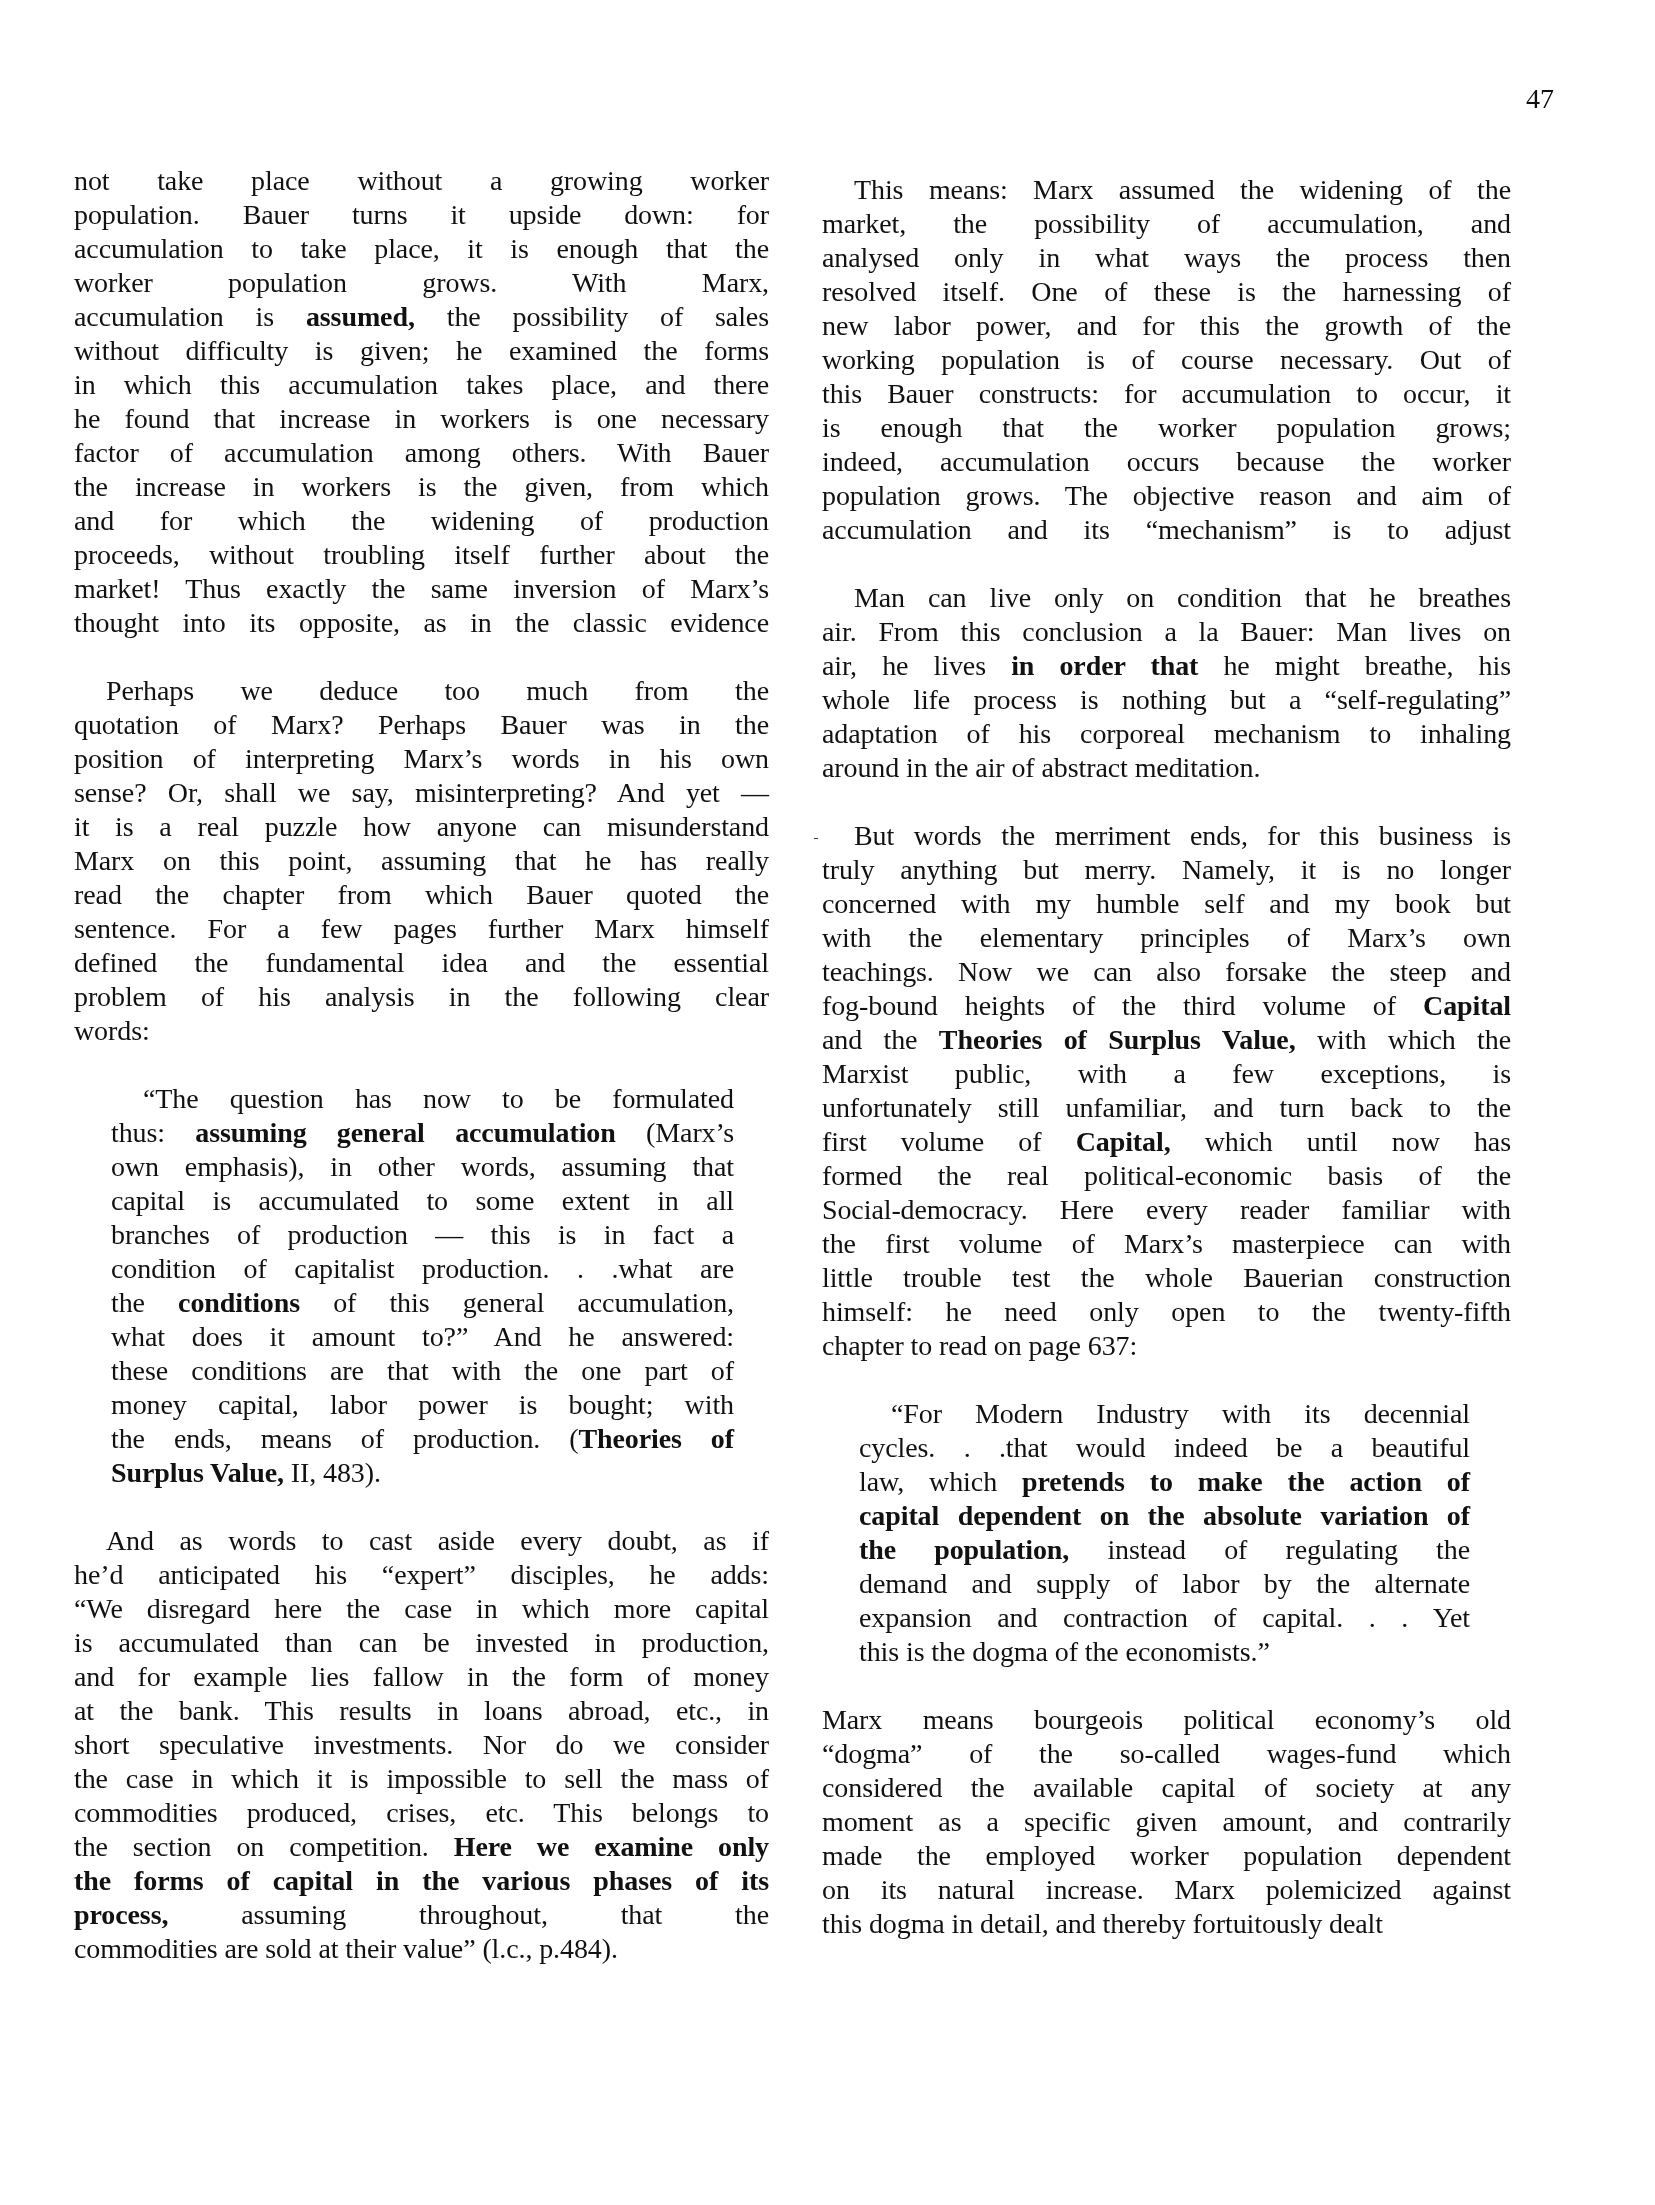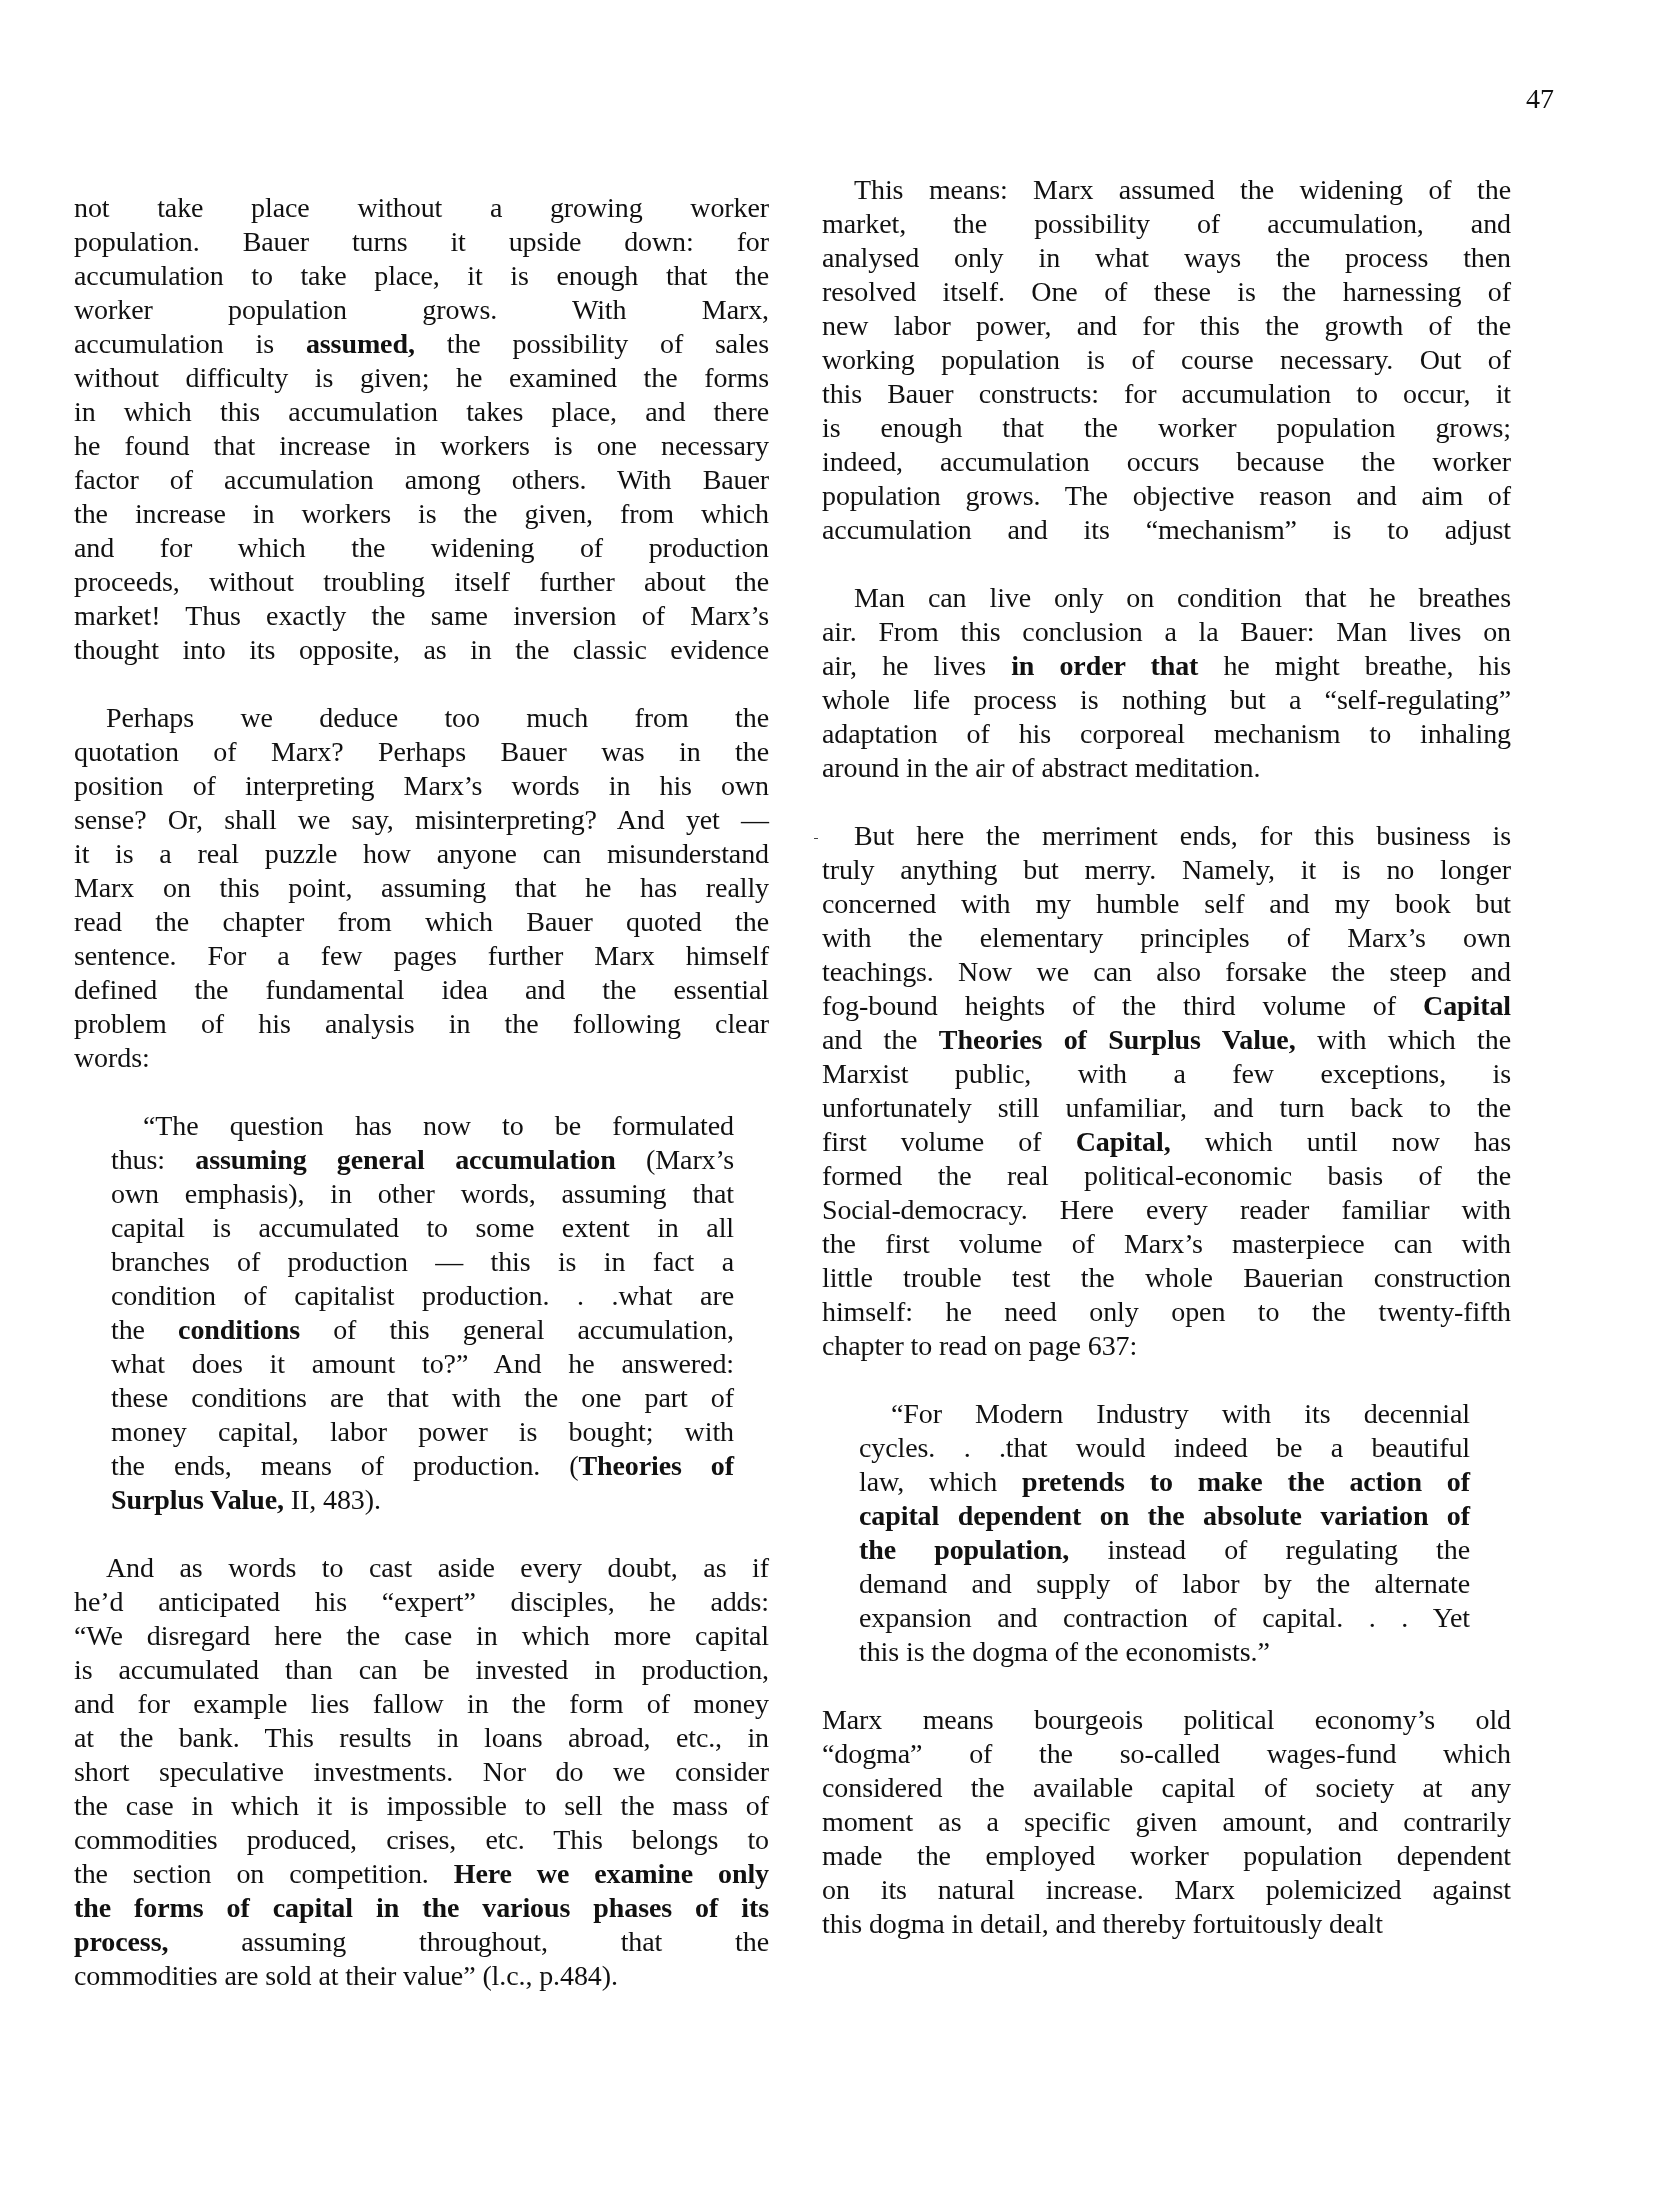--- a/index.html
+++ b/index.html
@@ -1,20 +1,20 @@
 <!DOCTYPE html>
 <html style="font-size:11px"><head>
 <meta charset="utf-8">
 <style>
   html, body { margin: 0; padding: 0; background: #ffffff; }
   body { width: 1656px; height: 2205px; position: relative; overflow: hidden; }
   .page { position: absolute; left: 0; top: 0; width: 1656px; height: 2205px; background: #fff; color: #111; font-family: "Liberation Serif", "DejaVu Serif", serif; padding-left: 40px; }
   .page-number { position: absolute; top: 82px; right: 142px; font-size: 28px; line-height: 33px; }
   .col { position: absolute; }
-  .col-left { left: 74px; top: 191px; width: 695px; font-family: Liberation Serif, serif; }
+  .col-left { left: 74px; top: 164px; width: 695px; font-family: Liberation Serif, serif; }
   .col-right { left: 822px; top: 173px; width: 689px; }
   .para { margin: 0; }
   .line { display: block; height: 34px; line-height: 34px; font-size: 28px; white-space: nowrap; text-align: justify; text-align-last: justify; letter-spacing: -0.1px; }
   .line.last { text-align-last: left; }
   .indent-first > .line:first-child { padding-left: 32px; }
   .gap { height: 34px; }
   .quote { padding-left: 37px; padding-right: 35px; }
   .quote-right { padding-left: 37px; padding-right: 41px; }
   .b { font-weight: bold; }
   .stray { position: absolute; left: 814px; top: 838px; width: 3.5px; height: 1.4px; background: #444; }
@@ -106,21 +106,21 @@
       <div class="para indent-first">
         <span class="line"><span>Man can live only on condition that he breathes</span></span>
         <span class="line"><span>air. From this conclusion a la Bauer: Man lives on</span></span>
         <span class="line"><span>air, he lives </span><span class="b">in order that</span><span> he might breathe, his</span></span>
         <span class="line"><span>whole life process is nothing but a “self-regulating”</span></span>
         <span class="line"><span>adaptation of his corporeal mechanism to inhaling</span></span>
         <span class="line last"><span>around in the air of abstract meditation.</span></span>
       </div>
       <div class="gap"></div>
       <div class="para indent-first">
-        <span class="line"><span>But here the merriment ends, for this business is</span></span>
+        <span class="line"><span>But words the merriment ends, for this business is</span></span>
         <span class="line"><span>truly anything but merry. Namely, it is no longer</span></span>
         <span class="line"><span>concerned with my humble self and my book but</span></span>
         <span class="line"><span>with the elementary principles of Marx’s own</span></span>
         <span class="line"><span>teachings. Now we can also forsake the steep and</span></span>
         <span class="line"><span>fog-bound heights of the third volume of </span><span class="b">Capital</span></span>
         <span class="line"><span>and the </span><span class="b">Theories of Surplus Value,</span><span> with which the</span></span>
         <span class="line"><span>Marxist public, with a few exceptions, is</span></span>
         <span class="line"><span>unfortunately still unfamiliar, and turn back to the</span></span>
         <span class="line"><span>first volume of </span><span class="b">Capital,</span><span> which until now has</span></span>
         <span class="line"><span>formed the real political-economic basis of the</span></span>

